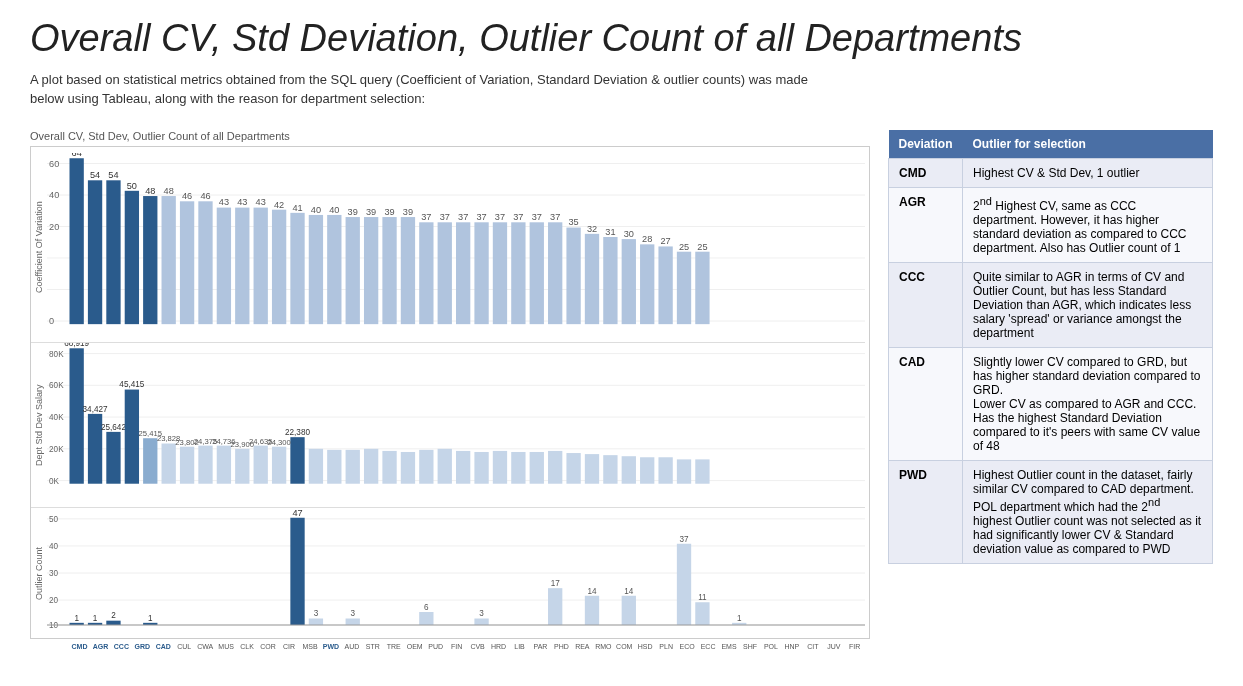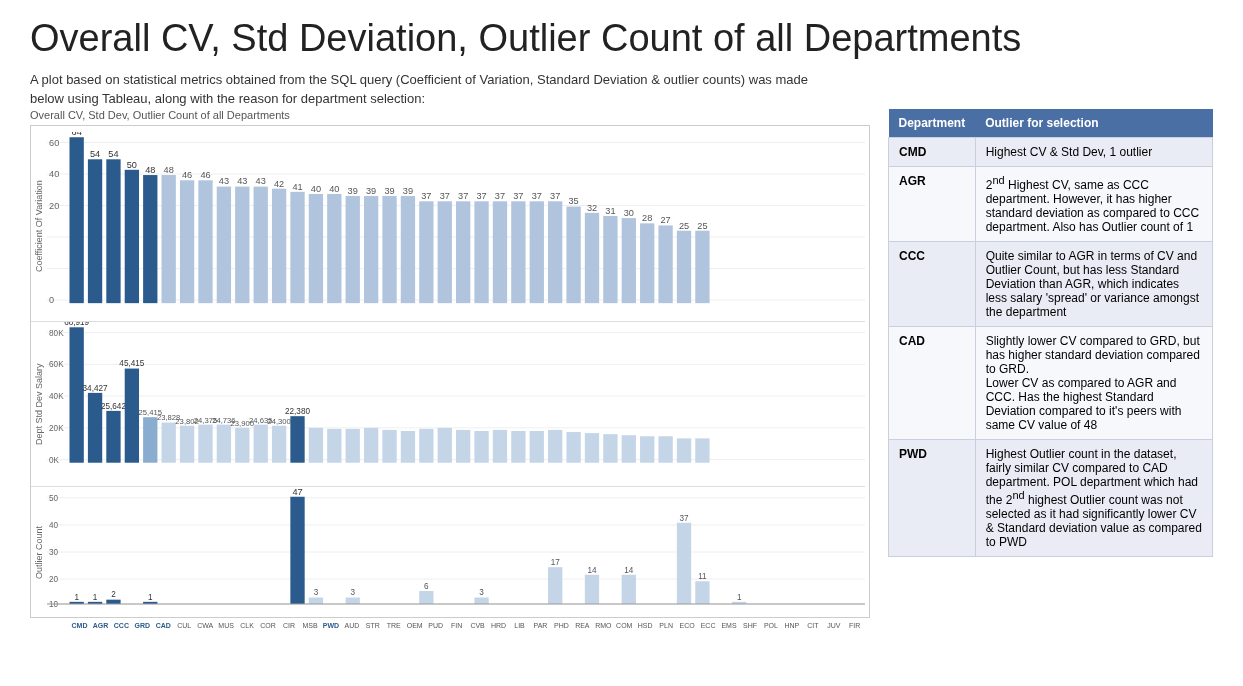--- a/index.html
+++ b/index.html
@@ -1,21 +1,21 @@
 <!DOCTYPE html>
 <html><head>
   <meta charset="utf-8">
   <style>
     * { box-sizing: border-box; margin: 0; padding: 0; }
     body { font-family: 'Segoe UI', Arial, sans-serif; background: #fff; width: 1243px; min-height: 686px; font-size: 13px; }
     
     .page { padding: 18px 30px 10px 30px; }
     
-    .main-title { font-size: 38px; font-weight: 300; color: #222; margin-bottom: 10px; line-height: 1.1; }
-    .subtitle { font-size: 13px; color: #333; max-width: 780px; line-height: 1.5; margin-bottom: 0; }
+    .main-title { font-size: 38px; font-weight: 300; color: #222; margin-bottom: 10px; line-height: 1.1; font-style: italic; }
+    .subtitle { font-size: 13px; color: #333; max-width: 780px; line-height: 1.5; margin-bottom: 21px; }
     
     .content-row { display: flex; gap: 18px; align-items: flex-start; }
     
     .chart-section { flex: 0 0 840px; }
     .chart-title { font-size: 11px; color: #555; margin-bottom: 4px; }
     
     .chart-container { border: 1px solid #ccc; background: #fff; width: 840px; padding: 6px 4px 0 0; }
     
     
     .chart-panel { position: relative; display: flex; }
@@ -363,21 +363,21 @@
             </div>
           </div>
         </div>
       </div>
     </div>
 
     <div class="table-section">
       <table class="info-table">
         <thead>
           <tr>
-            <th>Department</th>
+            <th>Deviation</th>
             <th>Outlier for selection</th>
           </tr>
         </thead>
         <tbody>
           <tr>
             <td class="dept-name">CMD</td>
             <td>Highest CV &amp; Std Dev, 1 outlier</td>
           </tr>
           <tr>
             <td class="dept-name">AGR</td>

